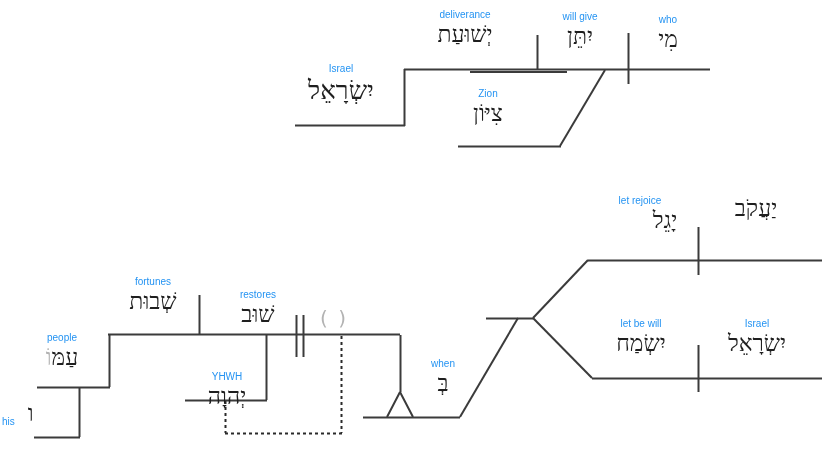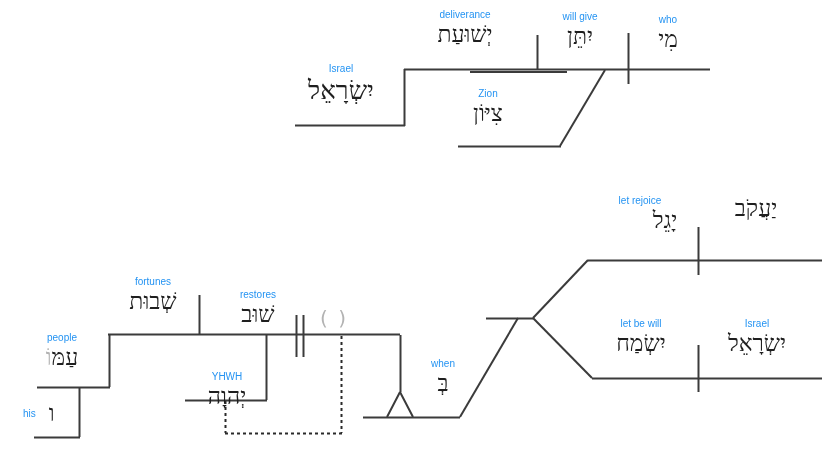--- a/index.html
+++ b/index.html
@@ -129,21 +129,21 @@
   <div class="unit" style="left:187px;top:359px;width:80px;margin-top:12px;">
     <span class="gloss">YHWH</span>
     <span class="heb">יְהוָה</span>
   </div>
 
   <div class="unit" style="left:14px;top:332px;width:96px;">
     <span class="gloss">people</span>
     <span class="heb"><span>עַמּ</span><span class="ghost">וֹ</span></span>
   </div>
 
-  <div class="unit row" style="left:23px;top:400px;">
+  <div class="unit row" style="left:2px;top:400px;align-items:flex-end;">
     <span class="gloss">his</span>
     <span class="heb">ו</span>
   </div>
 
   <div class="ellipsis" style="left:320px;top:306px;">( )</div>
 
   <div class="unit" style="left:404px;top:358px;width:78px;">
     <span class="gloss">when</span>
     <span class="heb">בְּ</span>
   </div>

